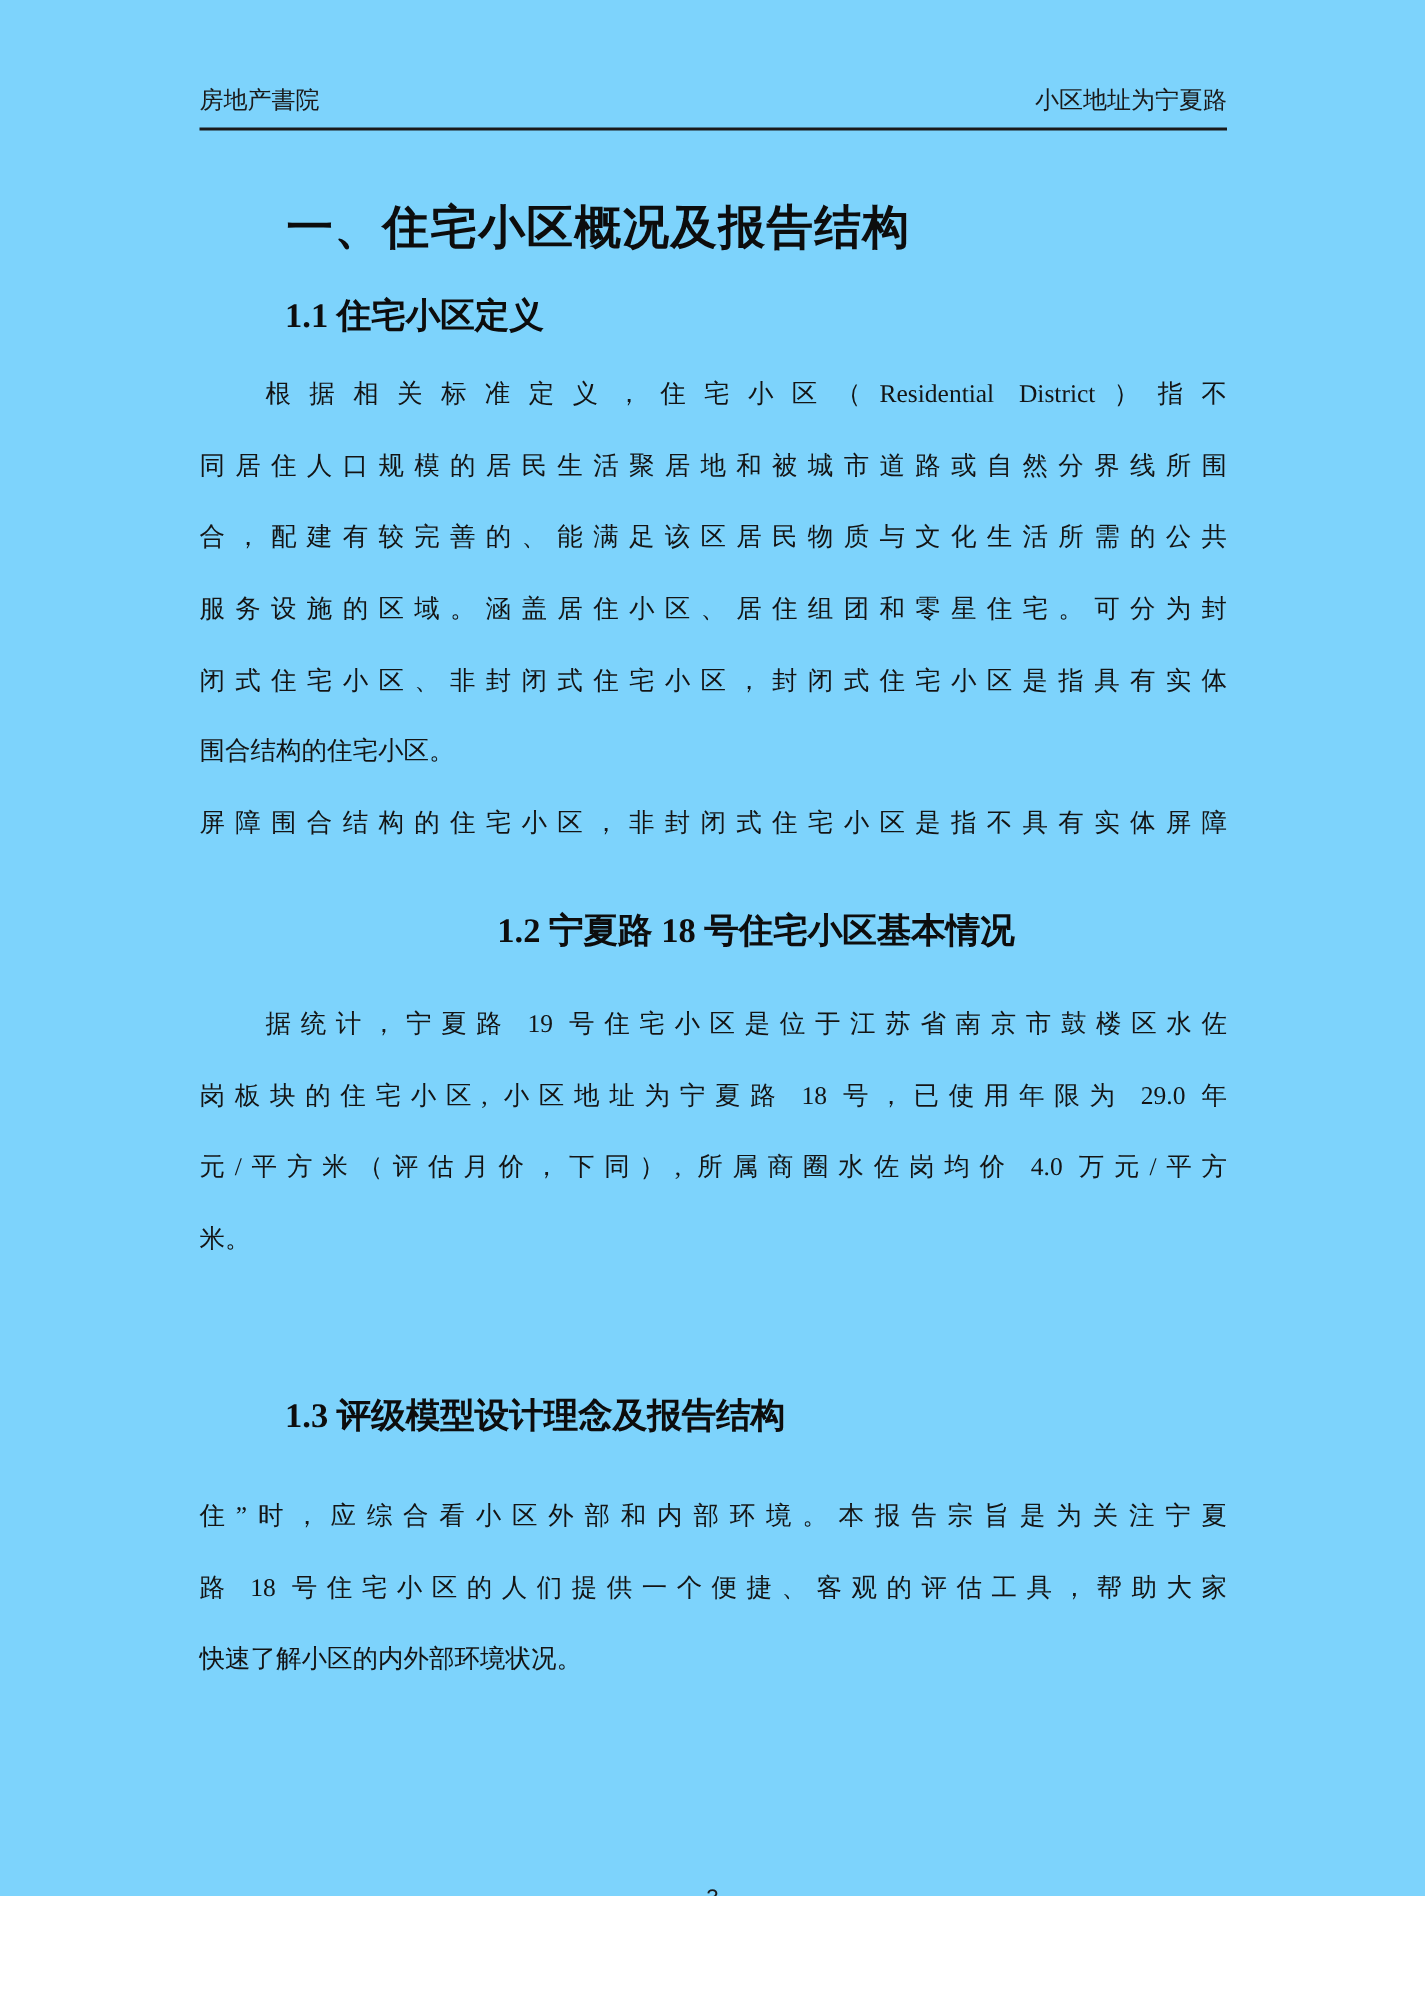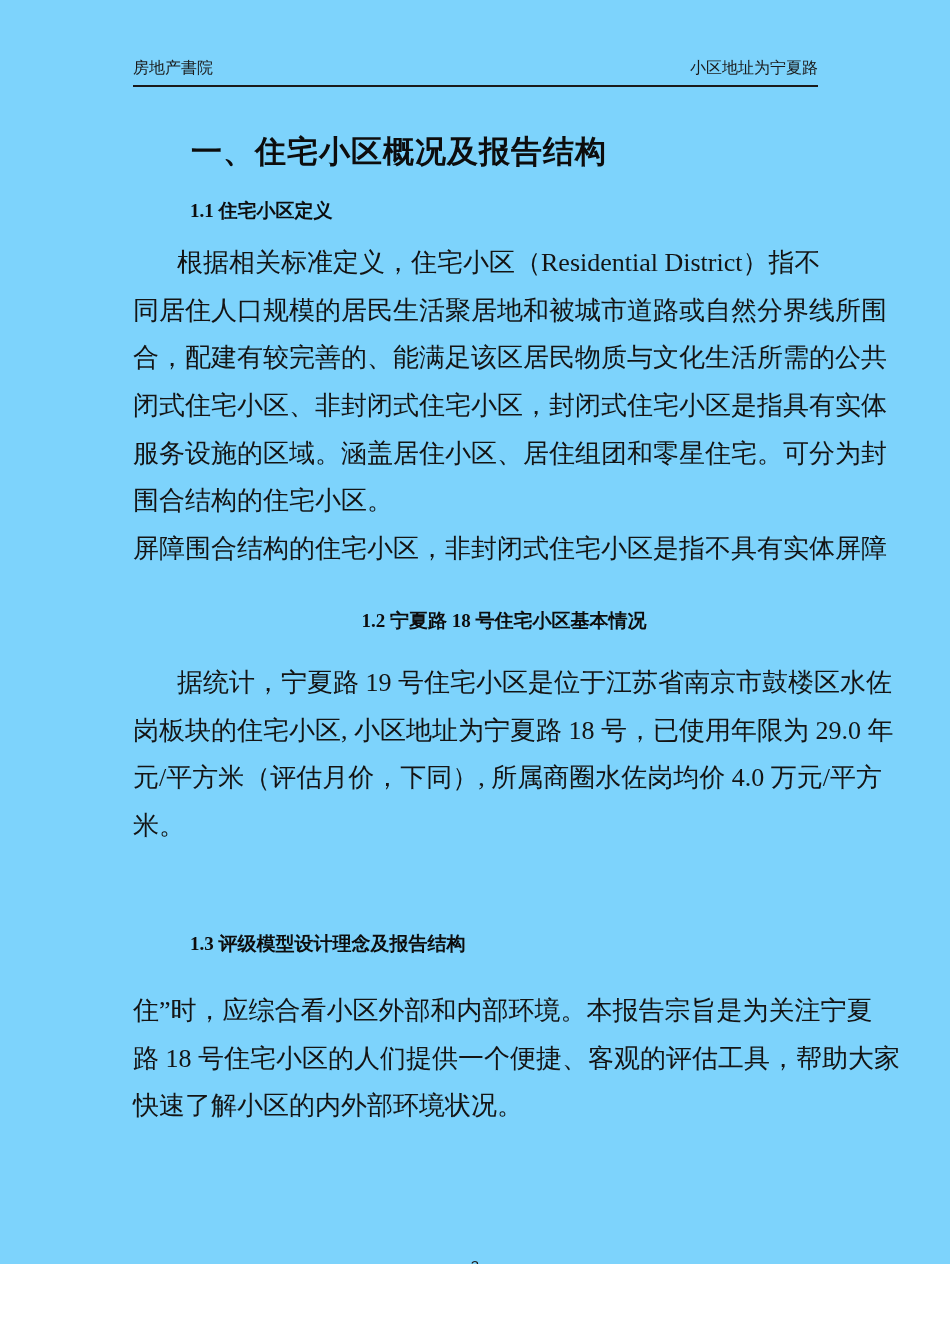--- a/index.html
+++ b/index.html
@@ -47,39 +47,39 @@
     letter-spacing: 1px;
     margin-top: 12px;
   }
   
   .sec-heading {
     position: absolute;
     left: 133px;
     width: 685px;
     padding-left: 57px;
     box-sizing: border-box;
-    font-size: 19px;
+    font-size: 23px;
     line-height: 30px;
     font-weight: bold;
     color: #0d0d0d;
   }
   .sec1-heading { top: 196px; }
   .sec2-heading { top: 606px; text-align: center; }
   .sec3-heading { top: 929px; }
   
   .paragraph {
     position: absolute;
     left: 133px;
     width: 685px;
   }
   .sec1-para { top: 239px; }
   .sec2-para { top: 659px; }
   .sec3-para { top: 987px; }
   .line {
-    font-size: 26px;
+    font-size: 17px;
     line-height: 47.7px;
     height: 47.7px;
     white-space: nowrap;
     text-align: justify;
     text-align-last: justify;
     color: #141414;
   }
   .line.first { text-indent: 44px; }
   .line.last  { text-align-last: left; }
   
@@ -104,22 +104,22 @@
     <span>小区地址为宁夏路</span>
   </div>
 
   <div class="doc-title">一、住宅小区概况及报告结构</div>
 
   <div class="sec-heading sec1-heading">1.1 住宅小区定义</div>
   <div class="paragraph sec1-para">
       <div class="line first">根据相关标准定义，住宅小区（Residential District）指不</div>
       <div class="line">同居住人口规模的居民生活聚居地和被城市道路或自然分界线所围</div>
       <div class="line">合，配建有较完善的、能满足该区居民物质与文化生活所需的公共</div>
+      <div class="line">服务设施的区域。涵盖居住小区、居住组团和零星住宅。可分为封</div>
       <div class="line">闭式住宅小区、非封闭式住宅小区，封闭式住宅小区是指具有实体</div>
-      <div class="line">服务设施的区域。涵盖居住小区、居住组团和零星住宅。可分为封</div>
       <div class="line last">围合结构的住宅小区。</div>
       <div class="line">屏障围合结构的住宅小区，非封闭式住宅小区是指不具有实体屏障</div>
     </div>
 
   <div class="sec-heading sec2-heading">1.2 宁夏路 18 号住宅小区基本情况</div>
   <div class="paragraph sec2-para">
       <div class="line first">据统计，宁夏路 19 号住宅小区是位于江苏省南京市鼓楼区水佐</div>
       <div class="line">岗板块的住宅小区, 小区地址为宁夏路 18 号，已使用年限为 29.0 年</div>
       <div class="line">元/平方米（评估月价，下同）, 所属商圈水佐岗均价 4.0 万元/平方</div>
       <div class="line last">米。</div>

